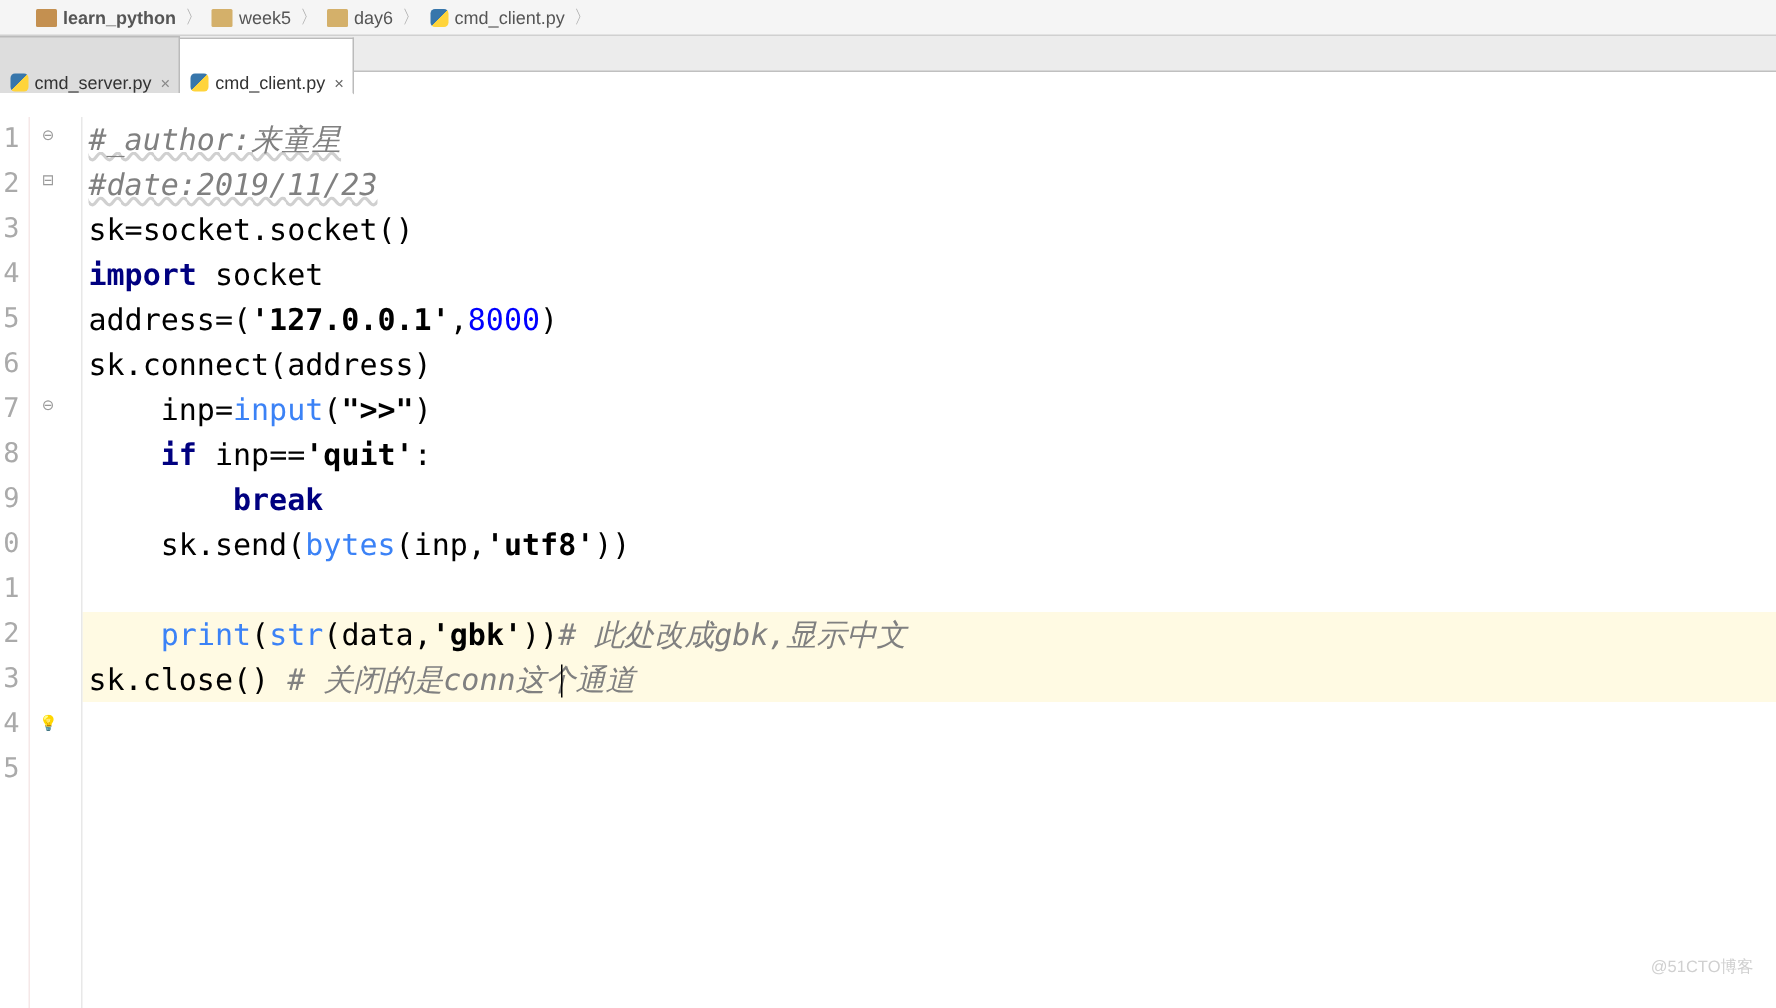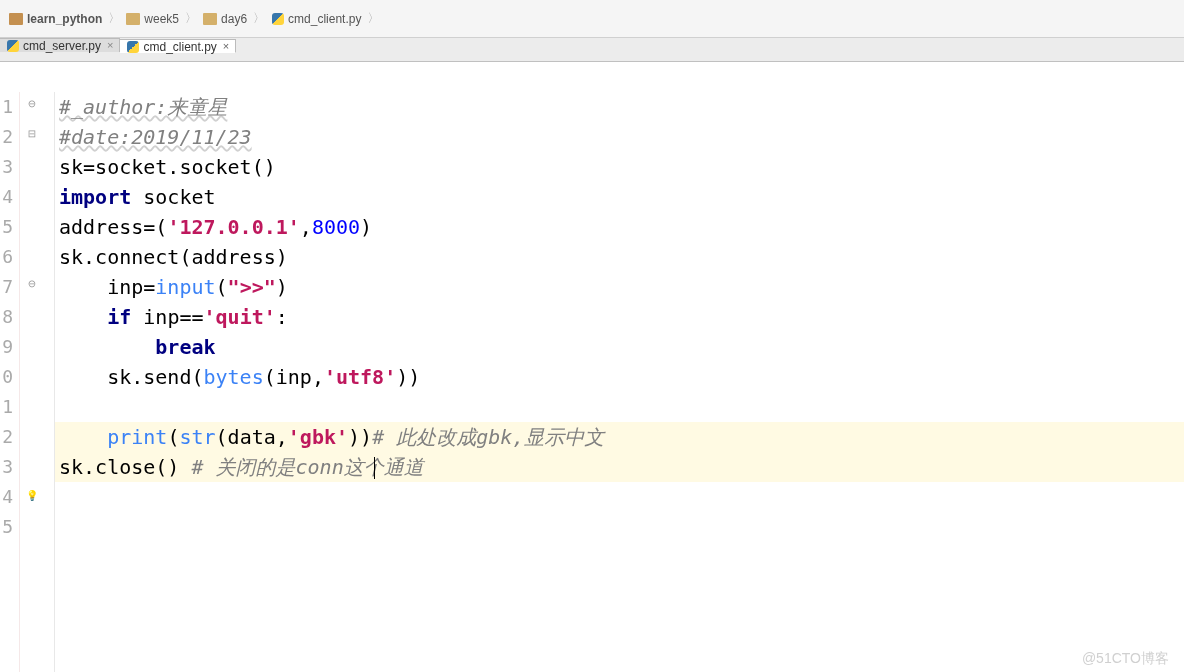--- a/index.html
+++ b/index.html
@@ -12,24 +12,24 @@
       font-size: 12px;
       background: #fff;
       width: 1184px;
       height: 672px;
       overflow: hidden;
       position: relative;
     }
     .breadcrumb {
       display: flex;
       align-items: center;
-      padding: 2px 5px;
+      padding: 2px 20px;
       background: #f5f5f5;
       border-bottom: 1px solid #d0d0d0;
-      height: 38px;
+      height: 24px;
       font-size: 12px;
       color: #555;
     }
     .breadcrumb-item {
       display: flex;
       align-items: center;
       padding: 0 4px;
       cursor: pointer;
     }
     .breadcrumb-sep {
@@ -67,27 +67,27 @@
       border-radius: 3px;
     }
     .tabs {
       display: flex;
       background: #ececec;
       border-bottom: 1px solid #c0c0c0;
       height: 24px;
     }
     .tab {
       display: flex;
-      align-items: flex-start;
+      align-items: flex-end;
       padding: 0 6px;
       background: #ddd;
       border-right: 1px solid #bbb;
       border-top: 1px solid #bbb;
       cursor: pointer;
-      height: 14px;
+      height: 38px;
       font-size: 12px;
       color: #333;
     }
     .tab.active {
       background: #fff;
       border-bottom: 1px solid #fff;
       position: relative;
       top: 1px;
     }
     .tab-close {
@@ -145,37 +145,37 @@
       height: 30px;
       white-space: pre;
       padding-left: 4px;
     }
     .code-line.highlight {
       background: #fffae3;
     }
     .kw { color: #000080; font-weight: bold; }
     .comment { color: #808080; font-style: italic; }
     .comment.underline { text-decoration: underline wavy #d0d0d0; }
-    .string { color: #be185d; font-weight: bold; }
+    .string { color: #000000; font-weight: bold; }
     .number { color: #0000ff; }
     .builtin { color: #3b82f6; }
     .cursor {
       display: inline-block;
       width: 1px;
       height: 22px;
       background: #000;
       vertical-align: middle;
       margin-bottom: 2px;
     }
     .watermark {
       position: absolute;
-      bottom: 4px;
+      bottom: 20px;
       right: 15px;
       color: #d0d0d0;
-      font-size: 14px;
+      font-size: 11px;
     }
     .vline {
       position: absolute;
       top: 0;
       bottom: 0;
       width: 1px;
       background: #e8e8e8;
       left: 58px;
     }
   </style>

